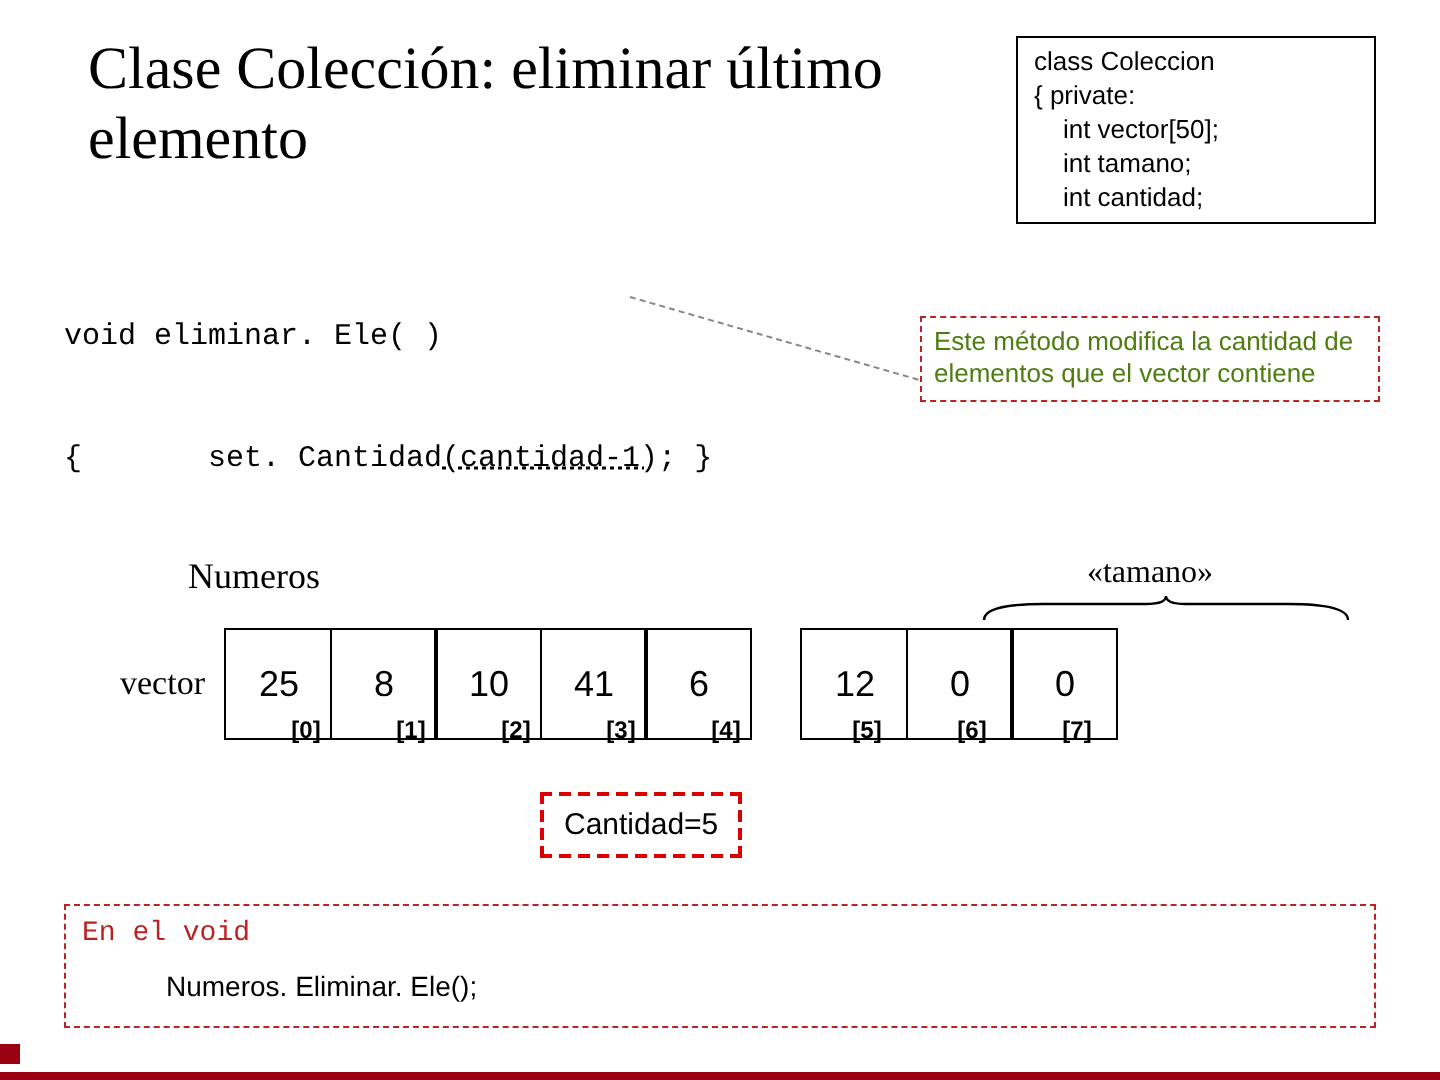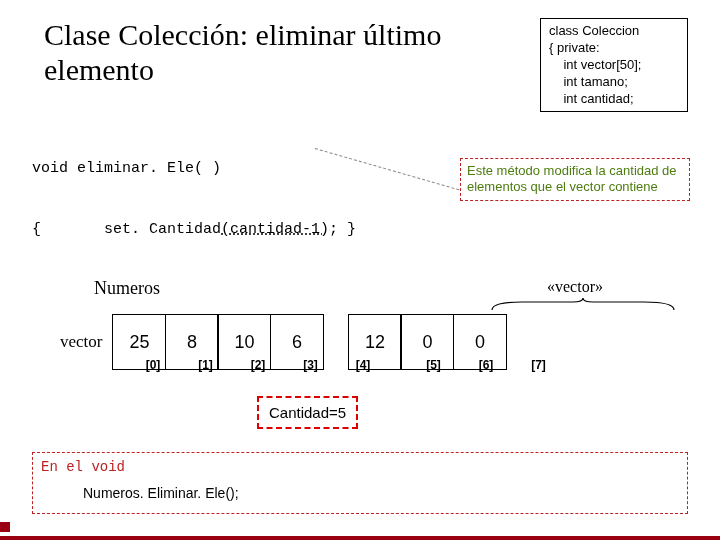--- a/index.html
+++ b/index.html
@@ -31,21 +31,21 @@
     font-weight: 400;
     margin: 0 0 18px 12px;
     flex: 1;
   }
   .classbox {
     border: 1.5px solid #000;
     padding: 4px 8px 4px 8px;
     font-family: Verdana, Geneva, sans-serif;
     font-size: 13px;
     line-height: 1.3;
-    width: 148px;
+    width: 180px;
   }
   .code {
     font-family: 'Courier New', monospace;
     font-size: 15px;
     line-height: 1.35;
     margin: 6px 0 2px 0;
     white-space: pre;
   }
   .code .ul { text-decoration: underline dotted; }
   .numeros {
@@ -113,21 +113,21 @@
     display: flex;
     font-family: Verdana, sans-serif;
     font-size: 12px;
     font-weight: bold;
   }
   .idx { width: 54px; text-align: center; margin-left:-1.5px;}
   .idx:first-child{margin-left:0;}
   .idxgap { width: 18px; }
   .cant {
     position: absolute;
-    left: 257px; top: 396px;
+    left: 270px; top: 396px;
     border: 2px dashed #d00;
     font-family: Verdana, sans-serif;
     font-size: 15px;
     padding: 6px 10px;
     text-align: center;
   }
   .mainbox {
     position: absolute;
     left: 32px; top: 452px; right: 32px;
     height: 62px;
@@ -163,32 +163,33 @@
   <div>void eliminar. Ele( )</div>
   <div><span>{       set. Cantidad</span><span class="ul">(cantidad-1)</span><span>; }</span></div>
 </div>
 
 <div class="numeros">Numeros</div>
 
 <div class="note">Este método modifica la cantidad de elementos que el vector contiene</div>
 
 <div class="dashline" style="left:315px; top:148px; width:150px; transform:rotate(16deg);"></div>
 
-<div class="basura">«vector»</div>
+<div class="basura">«tamano»</div>
 
 <svg class="brace" viewBox="0 0 186 14">
   <path d="M2 12 Q2 4 32 4 L83 4 Q93 4 93 0 Q93 4 103 4 L154 4 Q184 4 184 12" fill="none" stroke="#000" stroke-width="1.2"></path>
 </svg>
 
 <div class="arr">
   <span class="arrlabel">vector</span>
   <div class="cells">
     <div class="cell">25</div>
     <div class="cell">8</div>
     <div class="cell">10</div>
+    <div class="cell">41</div>
     <div class="cell">6</div>
   </div>
   <div class="cells grp2">
     <div class="cell">12</div>
     <div class="cell">0</div>
     <div class="cell">0</div>
   </div>
 </div>
 
 <div class="idxrow">

